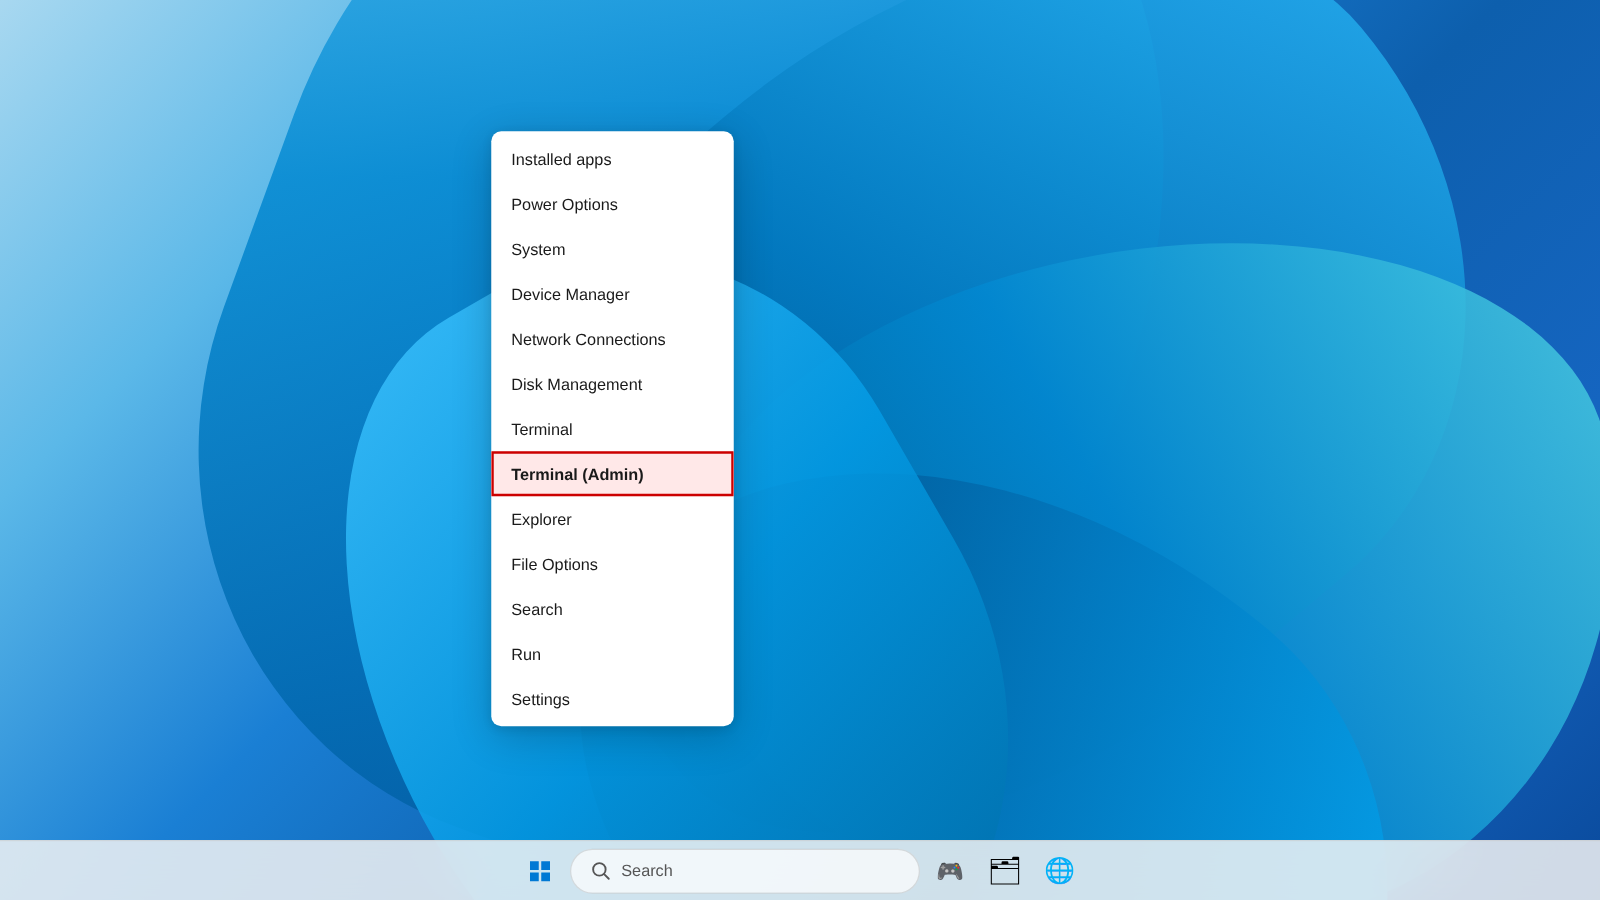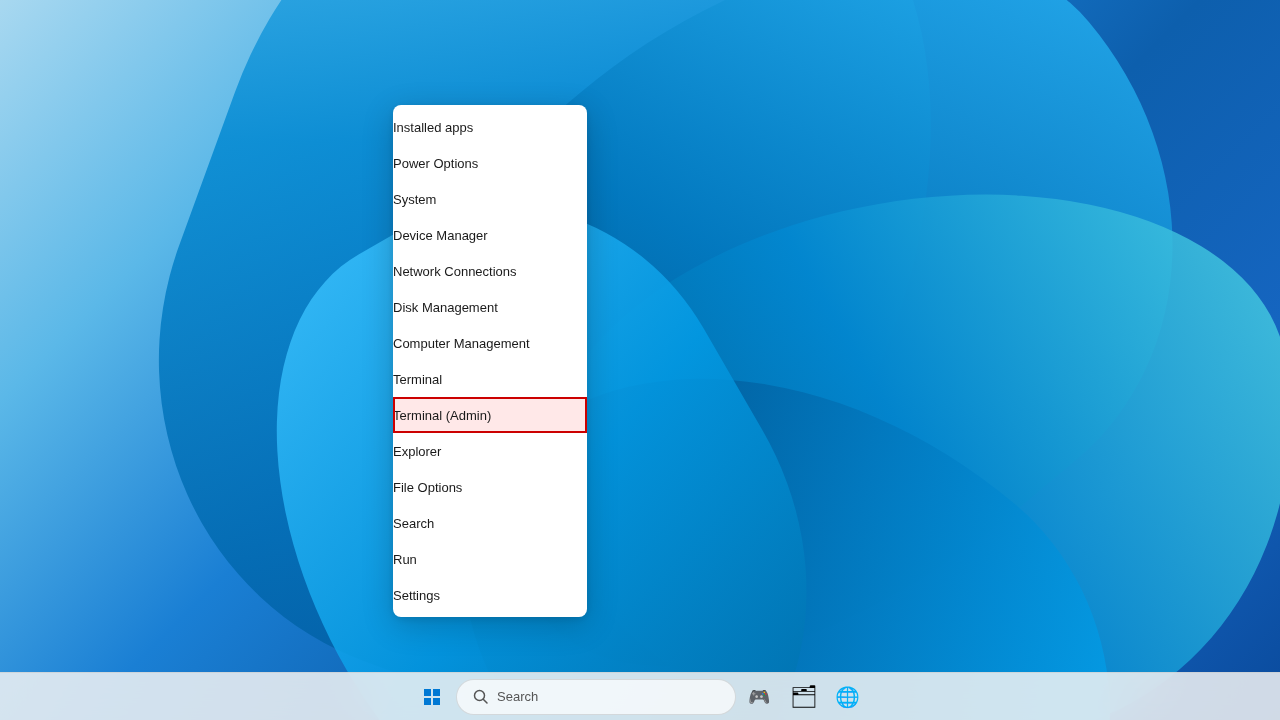--- a/index.html
+++ b/index.html
@@ -129,32 +129,33 @@
       box-shadow: 0 8px 32px rgba(0,0,0,0.2), 0 2px 8px rgba(0,0,0,0.1);
       overflow: hidden;
       z-index: 200;
       padding: 4px 0;
     }
 
     .menu-item {
       display: flex;
       align-items: center;
       justify-content: space-between;
-      padding: 7px 0;
+      padding: 7px 16px;
       font-size: 13px;
       color: #1a1a1a;
       cursor: pointer;
       white-space: nowrap;
       height: 36px;
     }
 
     .menu-item.highlighted {
       background: #ffe8e8;
       outline: 2px solid #cc0000;
       outline-offset: -2px;
+      font-weight: bold;
     }
 
     .menu-item .chevron {
       font-size: 10px;
       color: #666;
     }
 
     
     .win-logo {
       display: grid;
@@ -207,23 +208,20 @@
     <div class="menu-item">
       <span>Device Manager</span>
     </div>
     <div class="menu-item">
       <span>Network Connections</span>
     </div>
     <div class="menu-item">
       <span>Disk Management</span>
     </div>
     <div class="menu-item">
-      <span>Computer Management</span>
-    </div>
-    <div class="menu-item">
       <span>Terminal</span>
     </div>
     <div class="menu-item highlighted">
       <span>Terminal (Admin)</span>
     </div>
     <div class="menu-item">
       <span>Explorer</span>
     </div>
     <div class="menu-item">
       <span>File Options</span>

